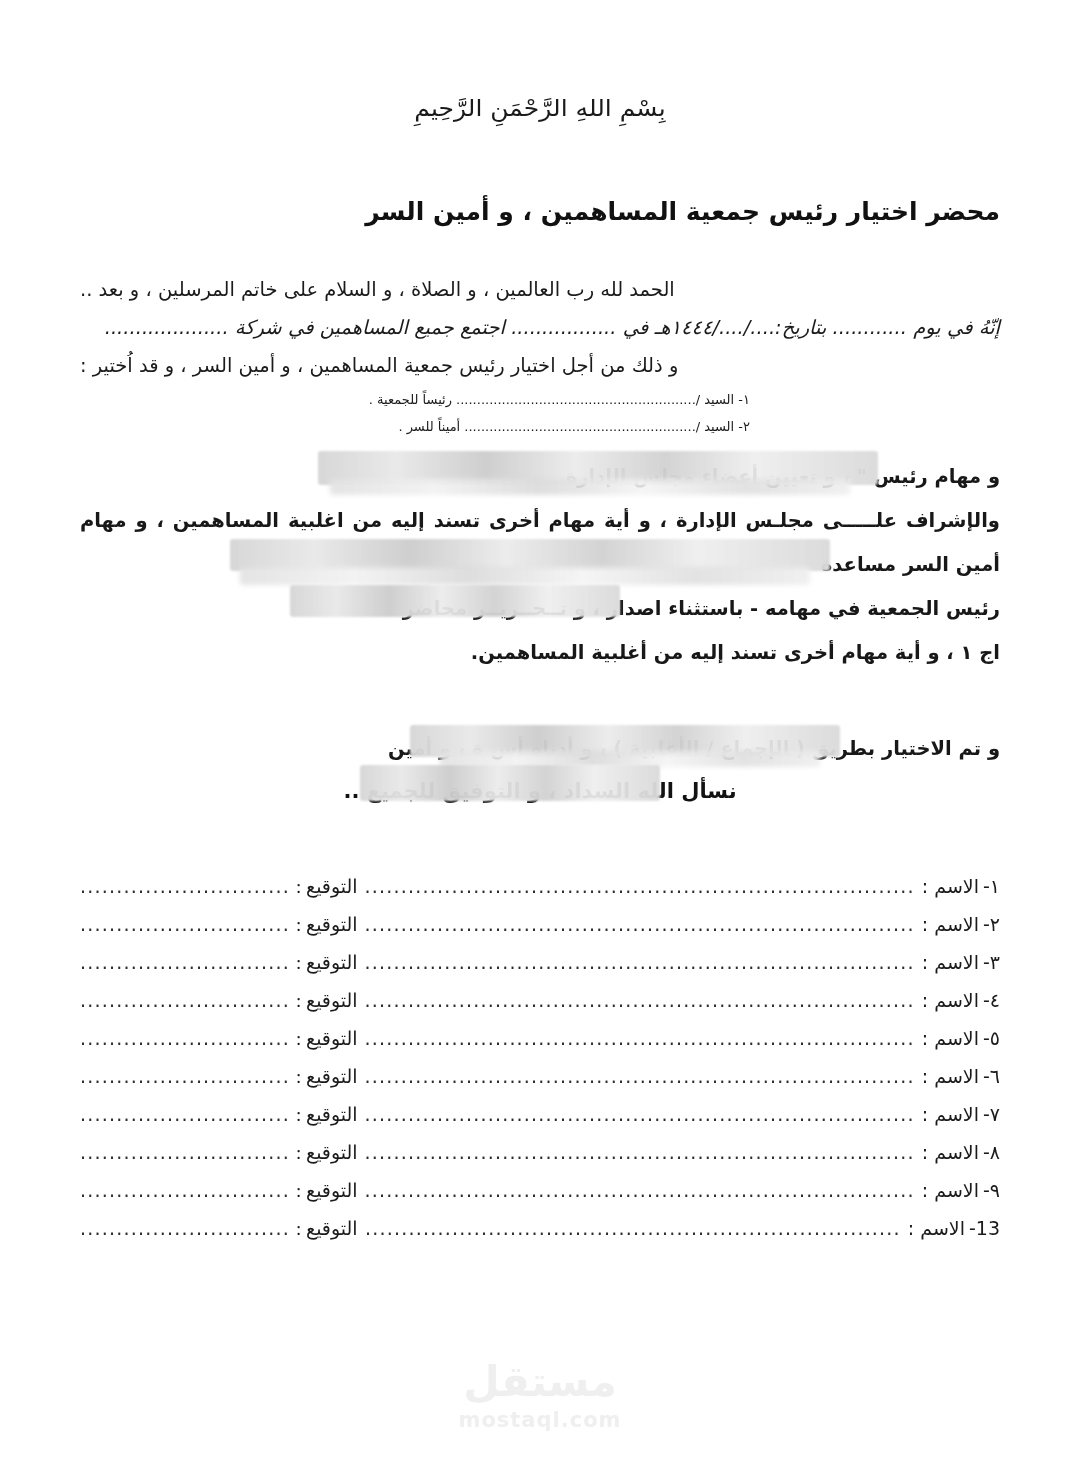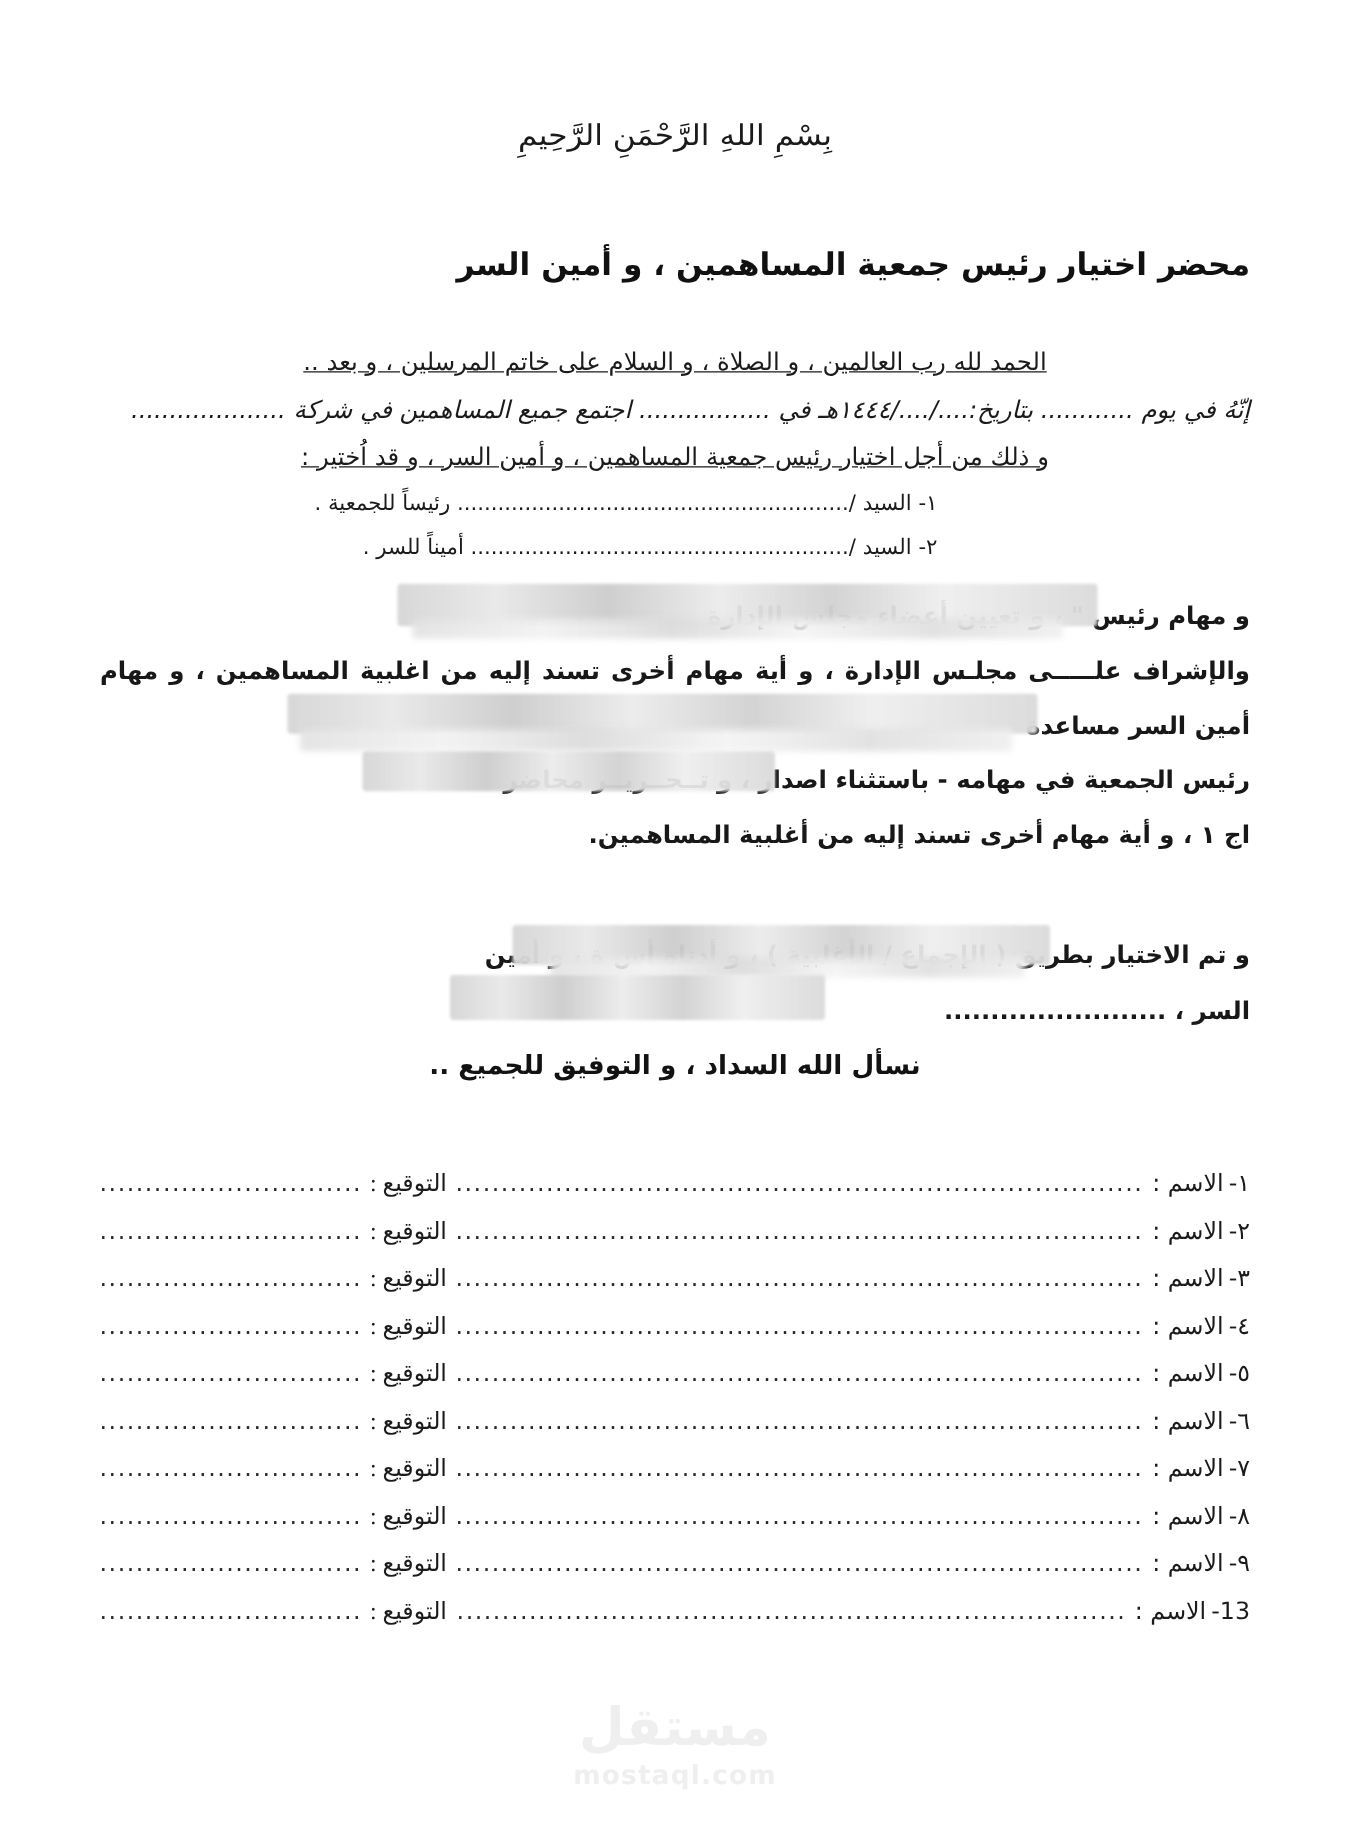--- a/index.html
+++ b/index.html
@@ -58,35 +58,34 @@
   }
 
   
   .body-block {
     margin-top: 42px;
     font-size: 19.5px;
     line-height: 1.95;
     color: #1b1b1b;
   }
   .line-right {
-    text-align: center;
-    text-decoration: underline;
+    text-align: left;
   }
   .line-justify {
     text-align: justify;
     text-align-last: right;
     font-style: italic;
   }
   .dots {
     letter-spacing: 1px;
   }
 
   .item-line {
     text-align: right;
-    font-size: 17px;
+    font-size: 13px;
     margin-top: 2px;
     padding-right: 250px;
   }
 
   
   .para-redacted {
     position: relative;
     margin-top: 16px;
     font-size: 19.5px;
     line-height: 2.25;
@@ -243,24 +242,20 @@
         <span class="redact soft" style="top:112px; right:190px; width:570px; height:18px;"></span>
 
         <span class="redact" style="top:130px; right:380px; width:330px; height:32px;"></span>
       </div>
 
       <div class="para-redacted" style="margin-top:52px; line-height:2.3;">
         <div>
           <span>و تم الاختيار بطريق ( الإجماع / الأغلبية ) ، و أدناه أس</span>
           <span>ة ، و أمين</span>
         </div>
-        <div>
-          <span>السر ، </span>
-          <span class="dots">........................</span>
-        </div>
 
         <span class="redact" style="top:-2px; right:160px; width:430px; height:32px;"></span>
         <span class="redact soft" style="top:24px; right:180px; width:380px; height:16px;"></span>
 
         <span class="redact" style="top:38px; right:340px; width:300px; height:36px;"></span>
       </div>
 
       <div class="closing">نسأل الله السداد ، و التوفيق للجميع ..</div>
 
       <div class="sig-list">

